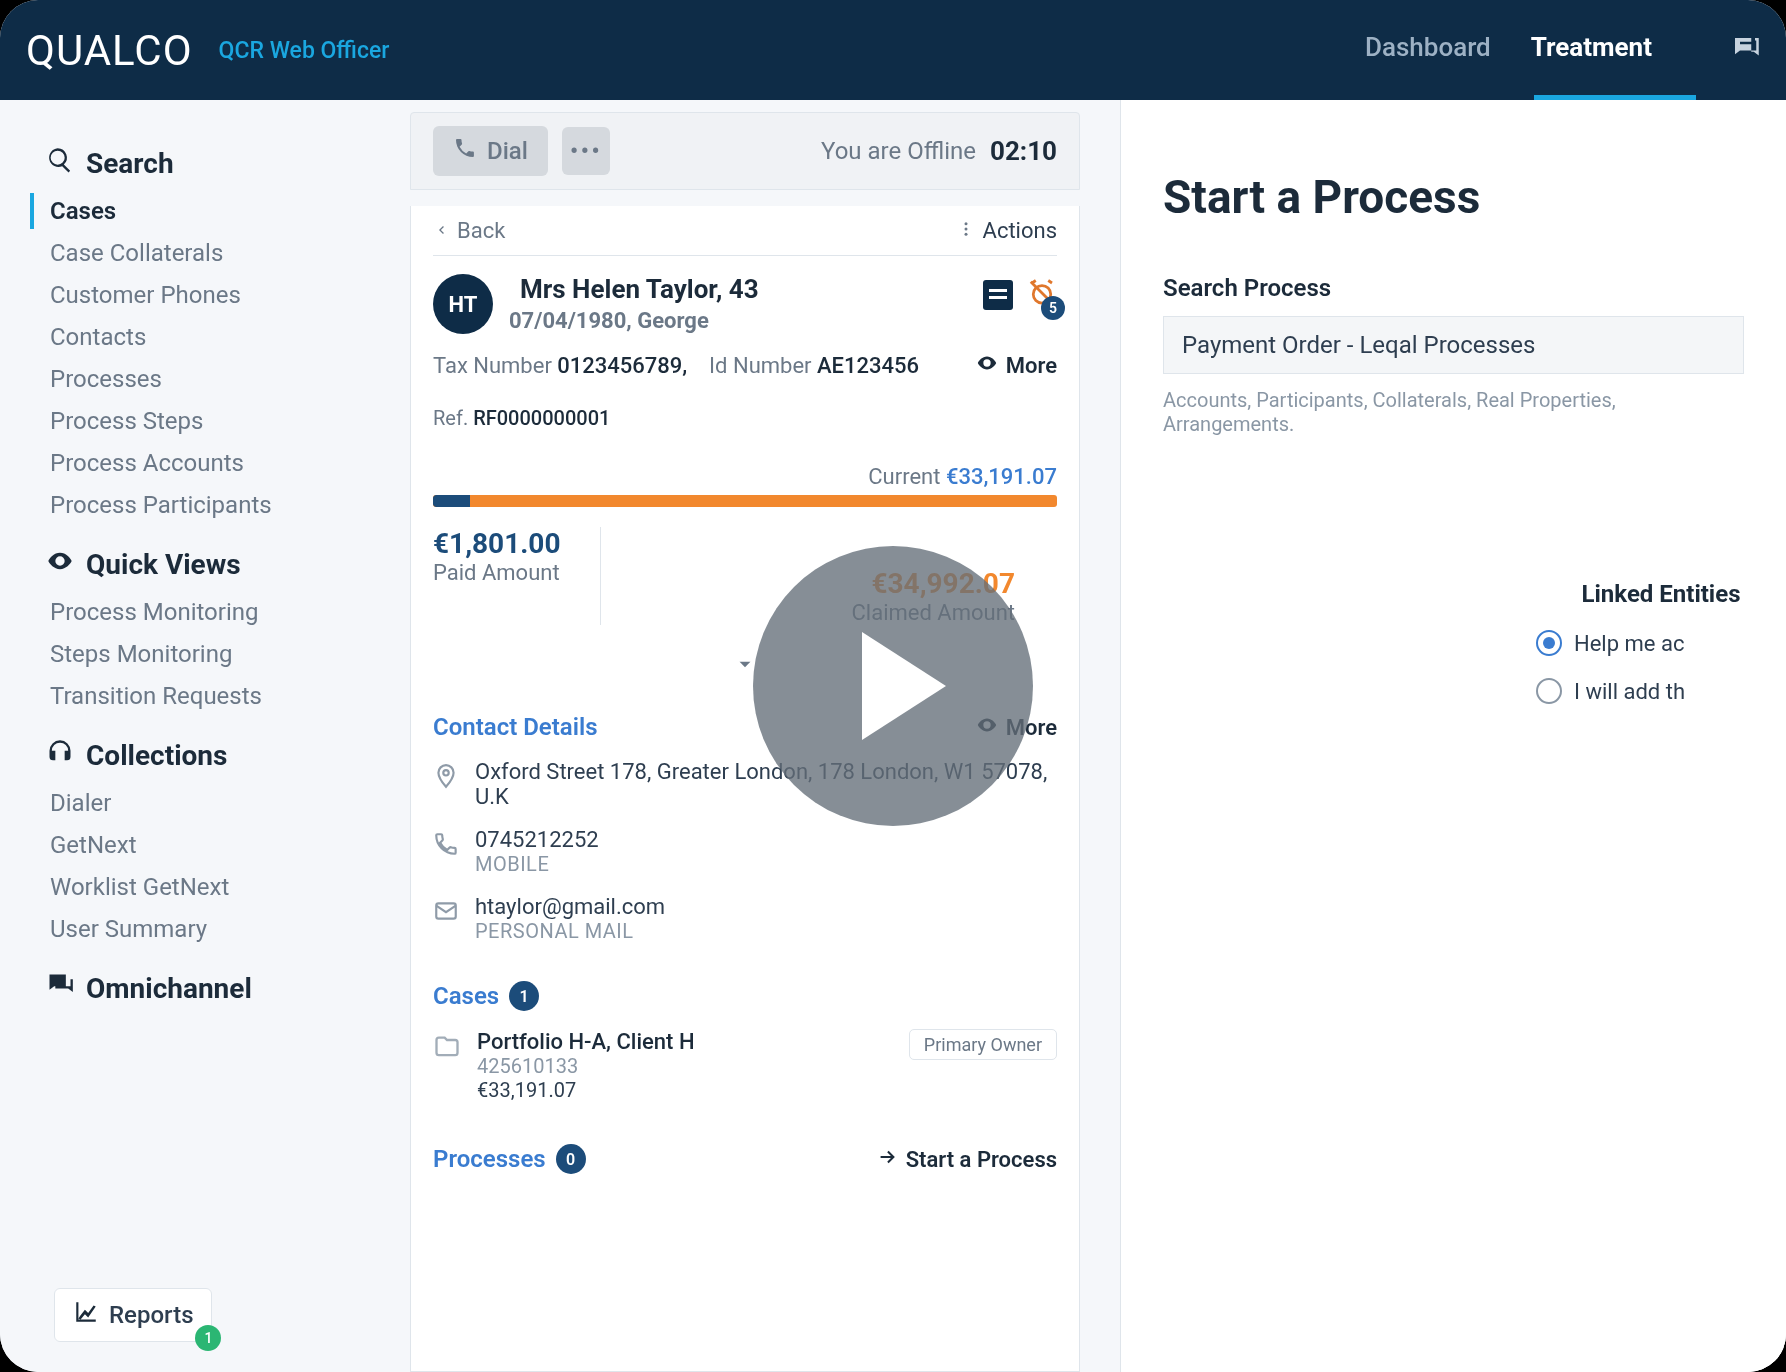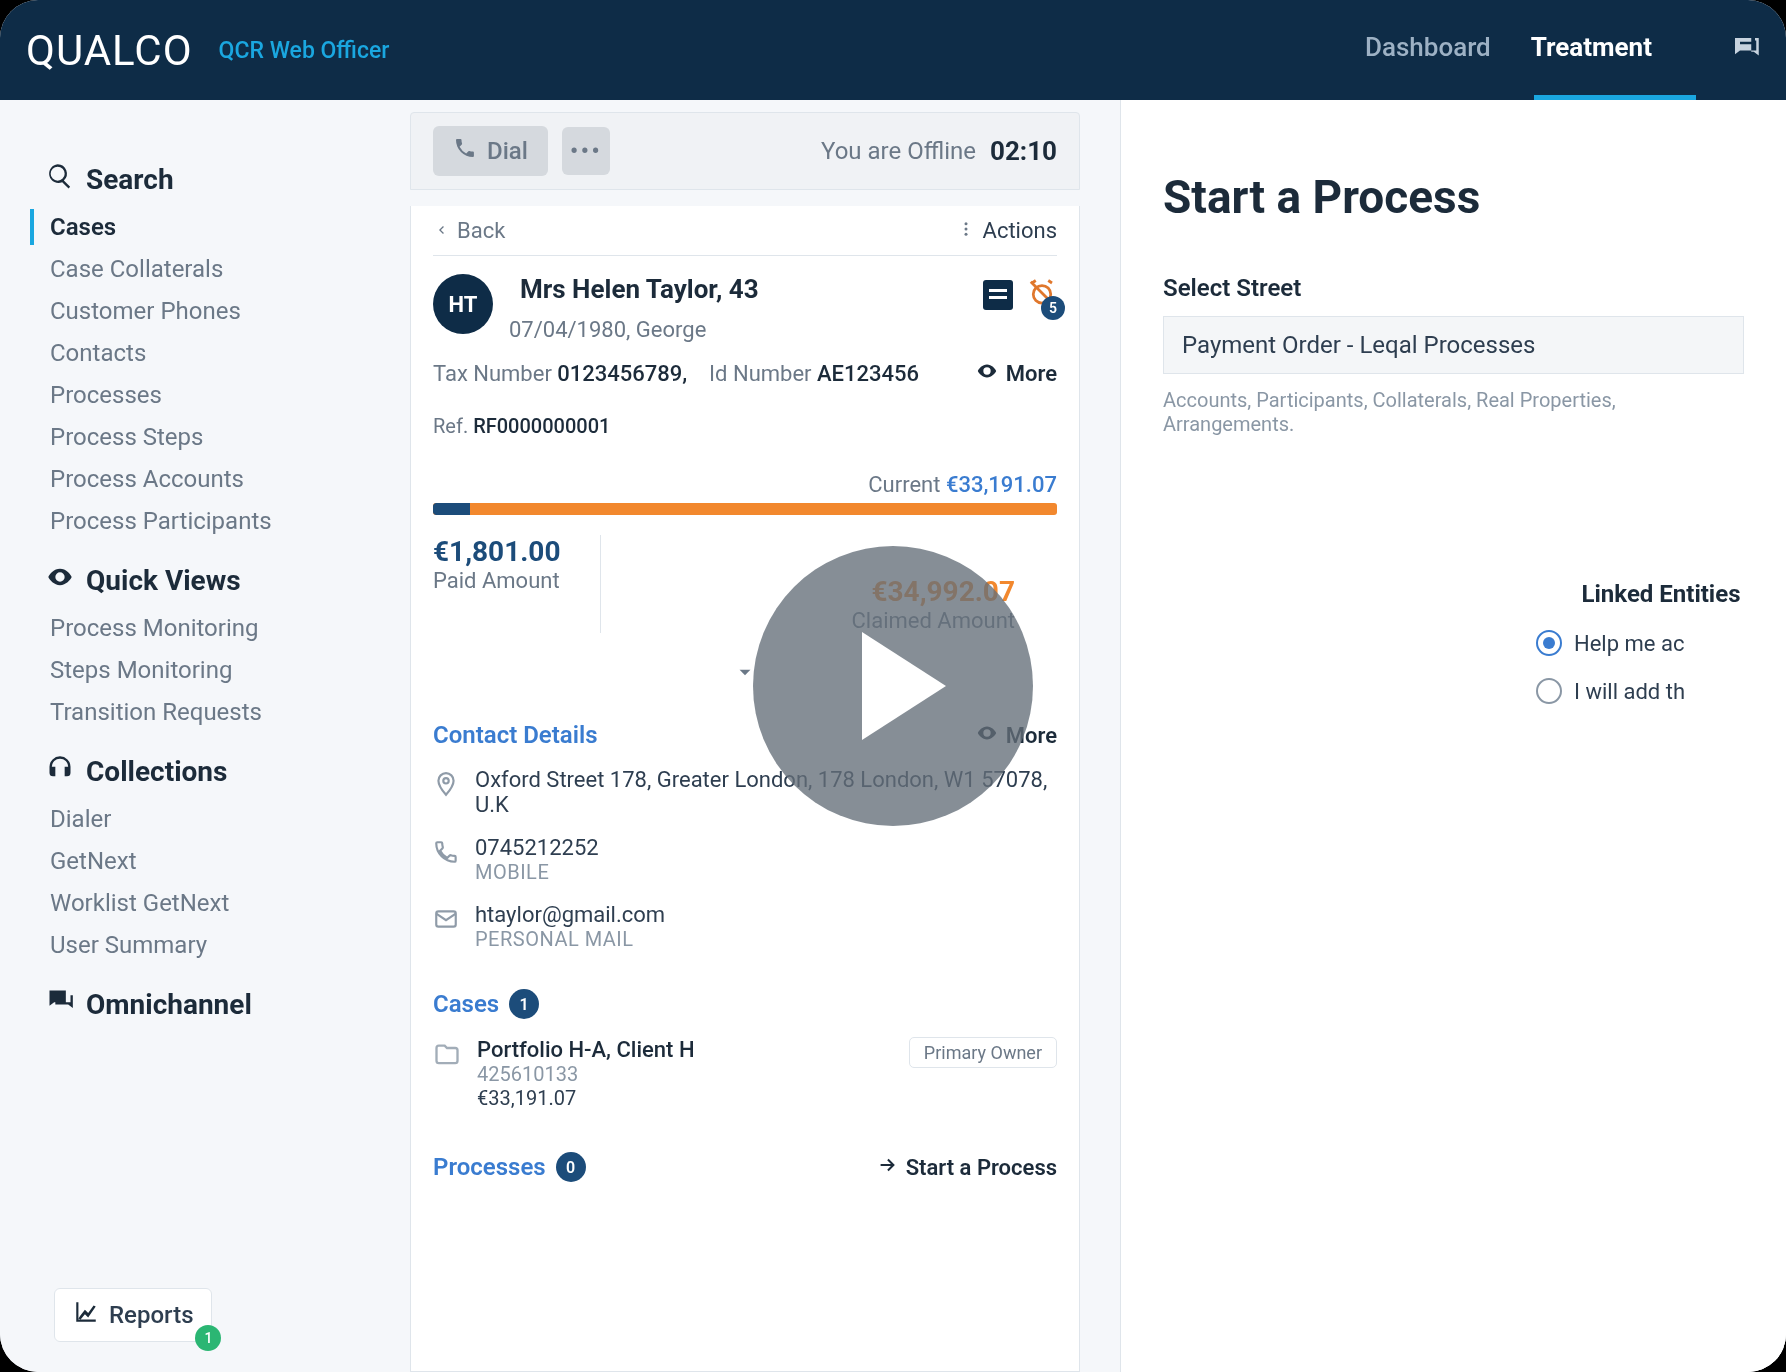--- a/index.html
+++ b/index.html
@@ -89,21 +89,21 @@
     padding:26px 18px 0 46px;
     display:flex;flex-direction:column;
     position:relative;
   }
   .sec-title{
     display:flex;align-items:center;gap:12px;
     font-size:28px;font-weight:700;color:var(--txt-dark);
     margin-top:24px;margin-bottom:12px;
   }
   .sec-title svg{width:28px;height:28px;fill:var(--txt-dark);}
-  .sec-title.first{margin-top:36px;}
+  .sec-title.first{margin-top:20px;}
   .side-items{display:flex;flex-direction:column;gap:6px;}
   .side-item{
     font-size:24px;color:var(--muted);
     padding:4px 0 4px 16px;
     border-left:4px solid transparent;
     margin-left:-16px;
   }
   .side-item.active{
     color:var(--txt-dark);font-weight:600;
     border-left-color:var(--blue-accent);
@@ -172,21 +172,21 @@
   .cust-row{
     display:flex;align-items:flex-start;gap:16px;padding-top:18px;
   }
   .avatar{
     width:60px;height:60px;border-radius:50%;background:var(--navy);
     color:#fff;font-weight:700;font-size:22px;
     display:flex;align-items:center;justify-content:center;
   }
   .cust-info{flex:1;}
   .cust-name{font-size:26px;font-weight:700;color:var(--txt-dark);margin-left:11px;}
-  .cust-sub{font-size:22px;color:var(--muted);margin-top:13px;}
+  .cust-sub{font-size:22px;color:var(--muted);margin-top:4px;font-weight:bold;}
   .cust-icons{display:flex;align-items:center;gap:14px;margin-top:4px;}
   .comment-ico{width:30px;height:30px;background:var(--navy);border-radius:3px;position:relative;}
   .comment-ico::before,.comment-ico::after{content:"";position:absolute;background:#fff;height:3px;left:6px;right:6px;}
   .comment-ico::before{top:9px;} .comment-ico::after{top:16px;}
   .bell-wrap{position:relative;}
   .bell-wrap svg{width:30px;height:30px;stroke:#e0772c;stroke-width:2.2;fill:none;}
   .bell-badge{
     position:absolute;right:-8px;bottom:-8px;
     width:24px;height:24px;border-radius:50%;background:var(--badge-navy);
     color:#fff;font-size:14px;display:flex;align-items:center;justify-content:center;font-weight:600;
@@ -520,21 +520,21 @@
                   <path d="M5 12h13M13 6l6 6-6 6"></path>
                 </svg></span>
             <span>Start a Process</span>
           </div>
         </div>
       </div>
     </div>
 
     <div class="right">
       <h1>Start a Process</h1>
-      <div class="sel-label">Select Street</div>
+      <div class="sel-label">Search Process</div>
       <div class="select">Payment Order - Leqal Processes</div>
       <div class="hint">Accounts, Participants, Collaterals, Real Properties, Arrangements.</div>
 
       <div class="linked">
         <div class="linked-title">Linked Entities</div>
         <div class="radio-row">
           <span class="radio checked"></span>
           <span>Help me ac</span>
         </div>
         <div class="radio-row">

